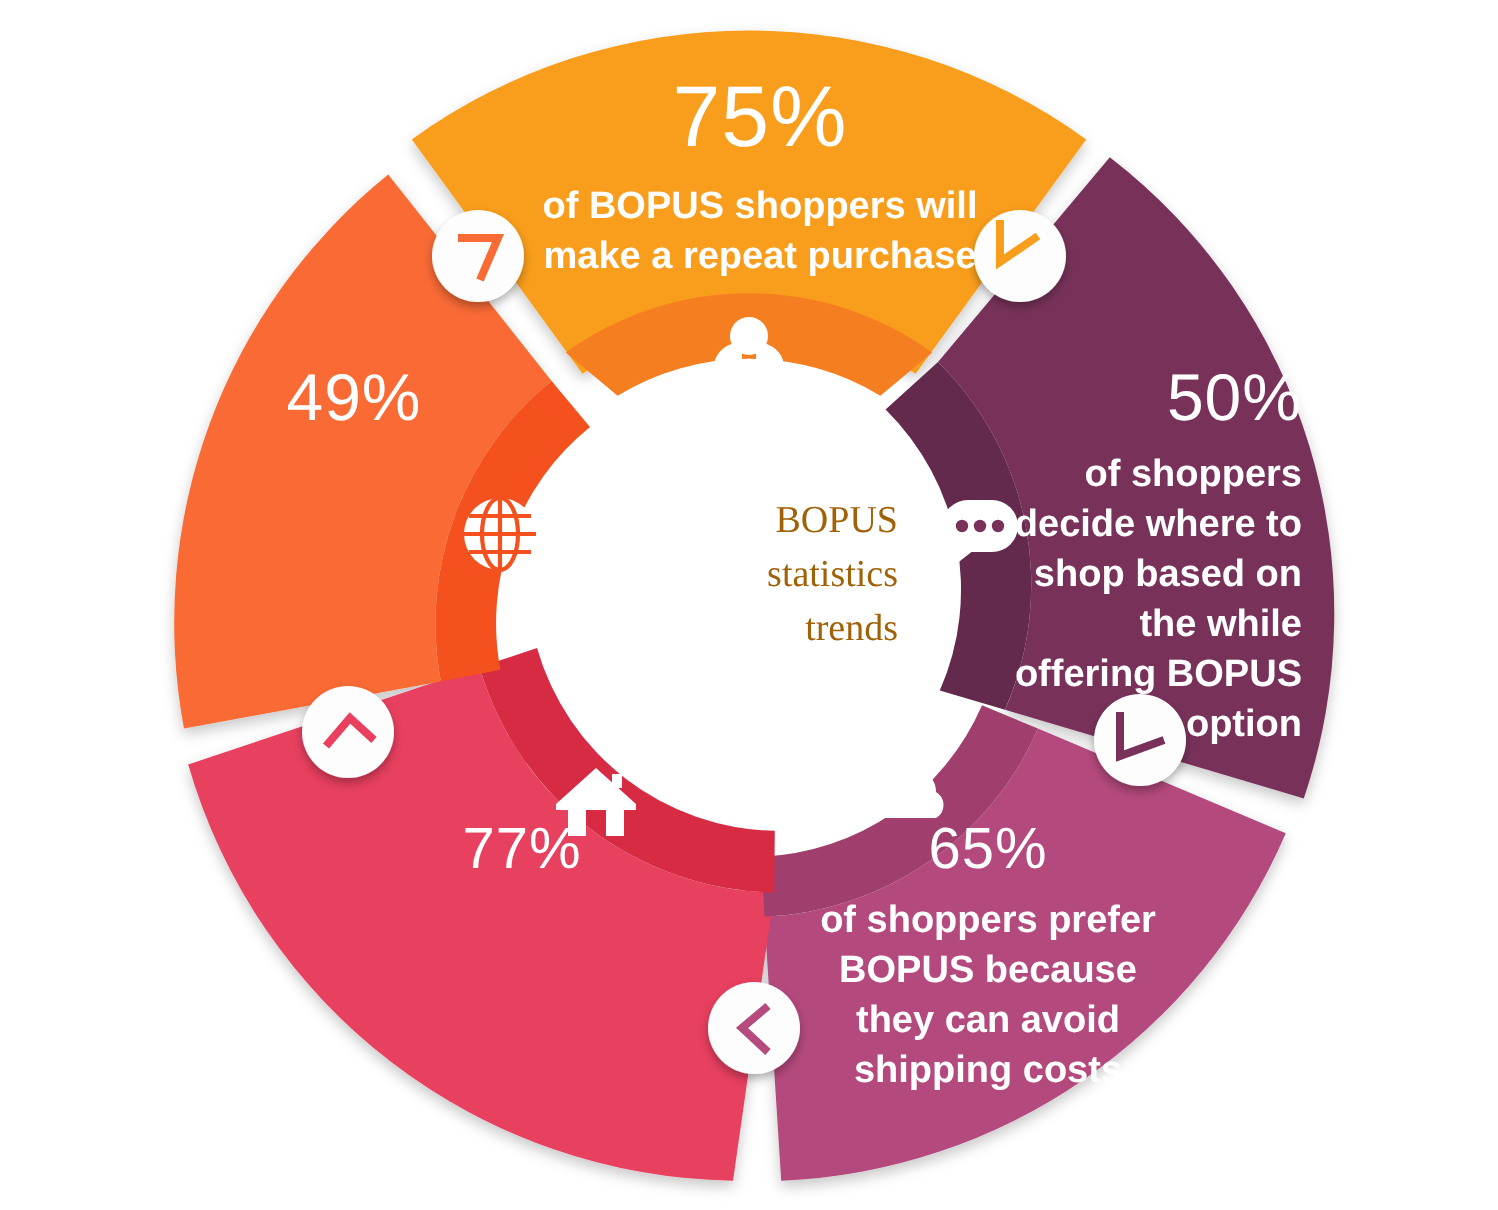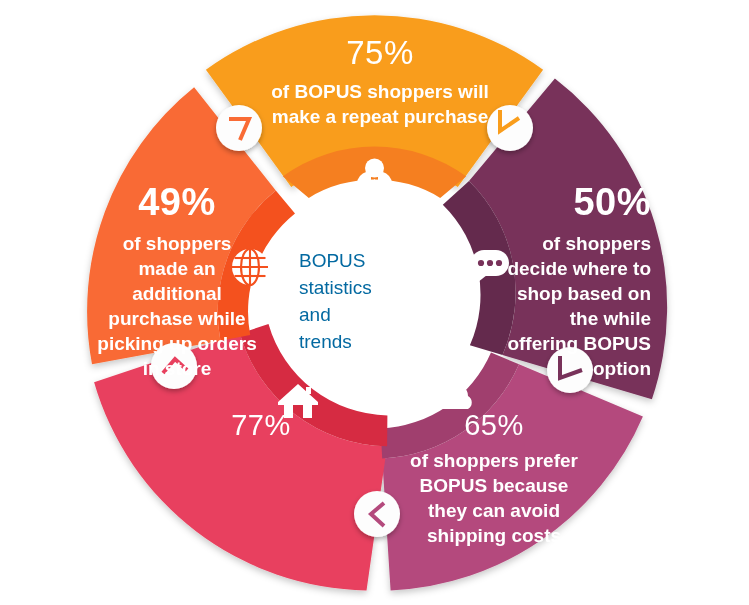--- a/index.html
+++ b/index.html
@@ -13,50 +13,51 @@
   svg#wheel{position:absolute;left:0;top:0;width:749px;height:605px;display:block;}
 
   .seg-text{
     position:absolute;
     text-align:center;
     color:#ffffff;
     line-height:1.18;
     pointer-events:none;
   }
   .pct{
-    font-size:33px;
+    font-size:43px;
     font-weight:400;
     letter-spacing:0.5px;
     margin-bottom:6px;
     white-space:nowrap;
   }
   .desc{
     font-size:19px;
     font-weight:bold;
     line-height:1.32;
   }
 
   
   #lbl-top   {left:268px; top:34px;  width:224px;}
   #lbl-right {left:505px; top:180px; width:146px;text-align:right;}
   #lbl-br    {left:409px; top:408px; width:170px;text-align:center;}
   #lbl-bl    {left:163px; top:408px; width:196px;}
   #lbl-left  {left:97px;  top:180px; width:160px;}
 
-  #lbl-right .pct, #lbl-left .pct{font-size:38px;font-weight:bold;}
+  #lbl-right .pct, #lbl-left .pct{font-size:33px;}
   #lbl-br .pct, #lbl-bl .pct{font-size:29px;}
 
   #center-label{
     position:absolute;
     left:299px;top:248px;width:150px;
-    text-align:left;
-    color:#0369a1;
+    text-align:right;
+    color:#a16207;
     font-size:19px;
     line-height:1.42;
     pointer-events:none;
+    font-family:Liberation Serif, serif;
   }
 </style>
 </head>
 <body>
 
 <div id="stage">
 
   <svg id="wheel" viewBox="0 0 749 605">
     <defs>
       <filter id="softshadow" x="-30%" y="-30%" width="160%" height="160%">
@@ -199,23 +200,21 @@
     <div class="pct">65%</div>
     <div class="desc">of shoppers prefer BOPUS because they can avoid shipping costs</div>
   </div>
 
   <div class="seg-text" id="lbl-bl">
     <div class="pct">77%</div>
   </div>
 
   <div class="seg-text" id="lbl-left">
     <div class="pct">49%</div>
-    <div class="desc">of shoppers made an additional purchase while picking up orders in store</div>
   </div>
 
   <div id="center-label">
     <div>BOPUS</div>
     <div>statistics</div>
-    <div>and</div>
     <div>trends</div>
   </div>
 
 </div>
 
 </body></html>

